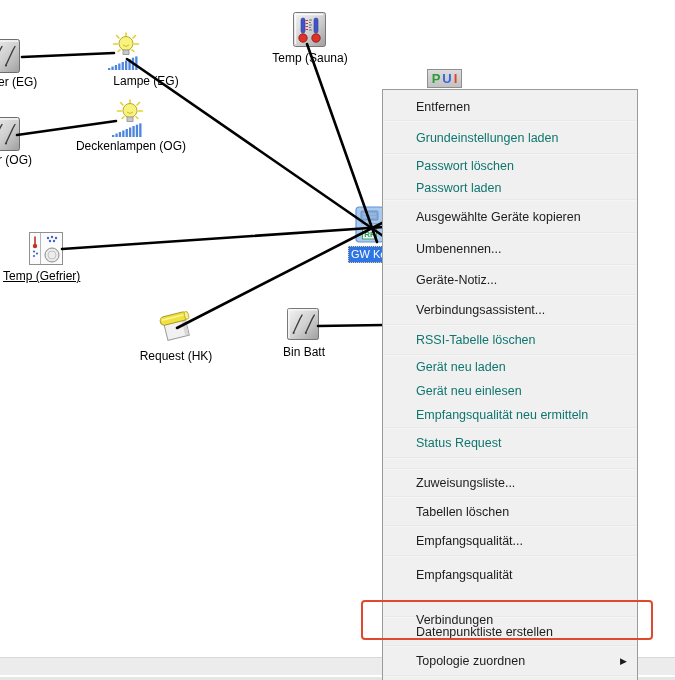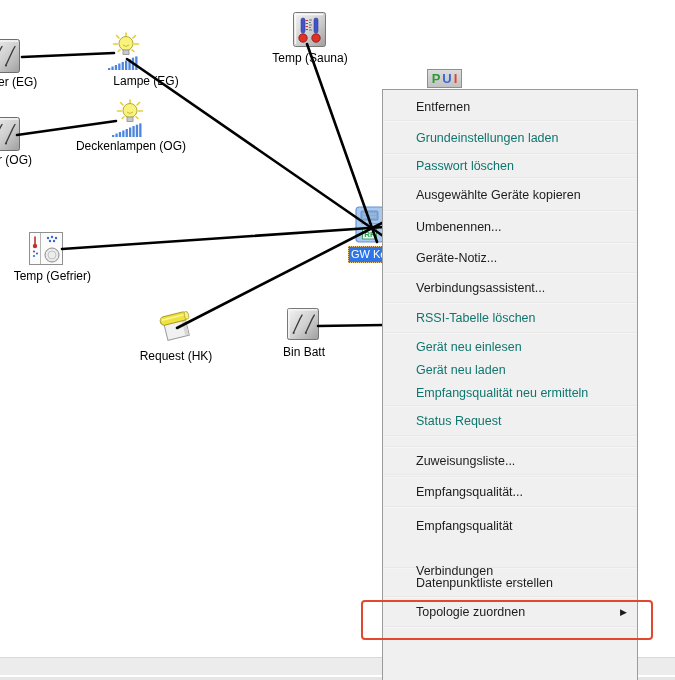--- a/index.html
+++ b/index.html
@@ -137,21 +137,21 @@
             <use href="#sym-bulb"></use>
           </svg></div>
         <div class="dev-label" style="left: 74px; top: 139px; width: 112px; text-align: right;">Deckenlampen (OG)</div>
         <div class="device" style="left: 293px; top: 12px;"><svg width="33" height="35">
             <use href="#sym-sauna"></use>
           </svg></div>
         <div class="dev-label" style="left: 268px; top: 51px; width: 84px; text-align: center;">Temp (Sauna)</div>
         <div class="device" style="left: 29px; top: 232px;"><svg width="34" height="33">
             <use href="#sym-gefrier"></use>
           </svg></div>
-        <div class="dev-label" style="left: 3px; top: 269px; width: 88px; text-align: right;">Temp (Gefrier)</div>
+        <div class="dev-label" style="left: 3px; top: 269px; width: 88px; text-align: left; text-decoration: underline;">Temp (Gefrier)</div>
         <div class="device" style="left: 155px; top: 305px;"><svg width="42" height="42">
             <use href="#sym-rolladen"></use>
           </svg></div>
         <div class="dev-label" style="left: 134px; top: 349px; width: 84px; text-align: center;">Request (HK)</div>
         <div class="device" style="left: 287px; top: 308px;"><svg width="32" height="32">
             <use href="#sym-switch"></use>
           </svg></div>
         <div class="dev-label" style="left: 278px; top: 345px; width: 52px; text-align: center;">Bin Batt</div>
       </div>
 
@@ -196,20 +196,23 @@
           <span>Entfernen</span>
         </div>
         <div class="menu-sep"></div>
         <div class="menu-item disabled" style="height: 31px;">
           <span>Grundeinstellungen laden</span>
         </div>
         <div class="menu-sep"></div>
         <div class="menu-item disabled" style="height: 22px;">
           <span>Passwort löschen</span>
         </div>
+        <div class="menu-item disabled" style="height: 22px;">
+          <span>Passwort laden</span>
+        </div>
         <div class="menu-sep"></div>
         <div class="menu-item" style="height: 31px;">
           <span>Ausgewählte Geräte kopieren</span>
         </div>
         <div class="menu-sep"></div>
         <div class="menu-item" style="height: 30px;">
           <span>Umbenennen...</span>
         </div>
         <div class="menu-sep"></div>
         <div class="menu-item" style="height: 28px;">
@@ -217,40 +220,43 @@
         </div>
         <div class="menu-sep"></div>
         <div class="menu-item" style="height: 28px;">
           <span>Verbindungsassistent...</span>
         </div>
         <div class="menu-sep"></div>
         <div class="menu-item disabled" style="height: 28px;">
           <span>RSSI-Tabelle löschen</span>
         </div>
         <div class="menu-sep"></div>
+        <div class="menu-item disabled" style="height: 22px;">
+          <span>Gerät neu laden</span>
+        </div>
         <div class="menu-item disabled" style="height: 25px;">
           <span>Gerät neu einlesen</span>
         </div>
-        <div class="menu-item disabled" style="height: 22px;">
-          <span>Gerät neu laden</span>
-        </div>
         <div class="menu-item disabled" style="height: 24px;">
           <span>Empfangsqualität neu ermitteln</span>
         </div>
         <div class="menu-sep"></div>
         <div class="menu-item disabled" style="height: 28px;">
           <span>Status Request</span>
         </div>
         <div class="menu-sep"></div>
         <div class="menu-gap" style="height: 9px;"></div>
         <div class="menu-sep"></div>
         <div class="menu-item" style="height: 26px; text-align: right;">
           <span>Zuweisungsliste...</span>
         </div>
         <div class="menu-sep"></div>
+        <div class="menu-item" style="height: 27px;">
+          <span>Tabellen löschen</span>
+        </div>
         <div class="menu-sep"></div>
         <div class="menu-item" style="height: 28px;">
           <span>Empfangsqualität...</span>
         </div>
         <div class="menu-sep"></div>
         <div class="menu-item twoline" style="height: 52px;"><span>Empfangsqualität</span><span style="display: block; margin-top: 22px;">Verbindungen</span></div>
         <div class="menu-sep"></div>
         <div class="menu-item" style="height: 27px;">
           <span>Datenpunktliste erstellen</span>
         </div>

